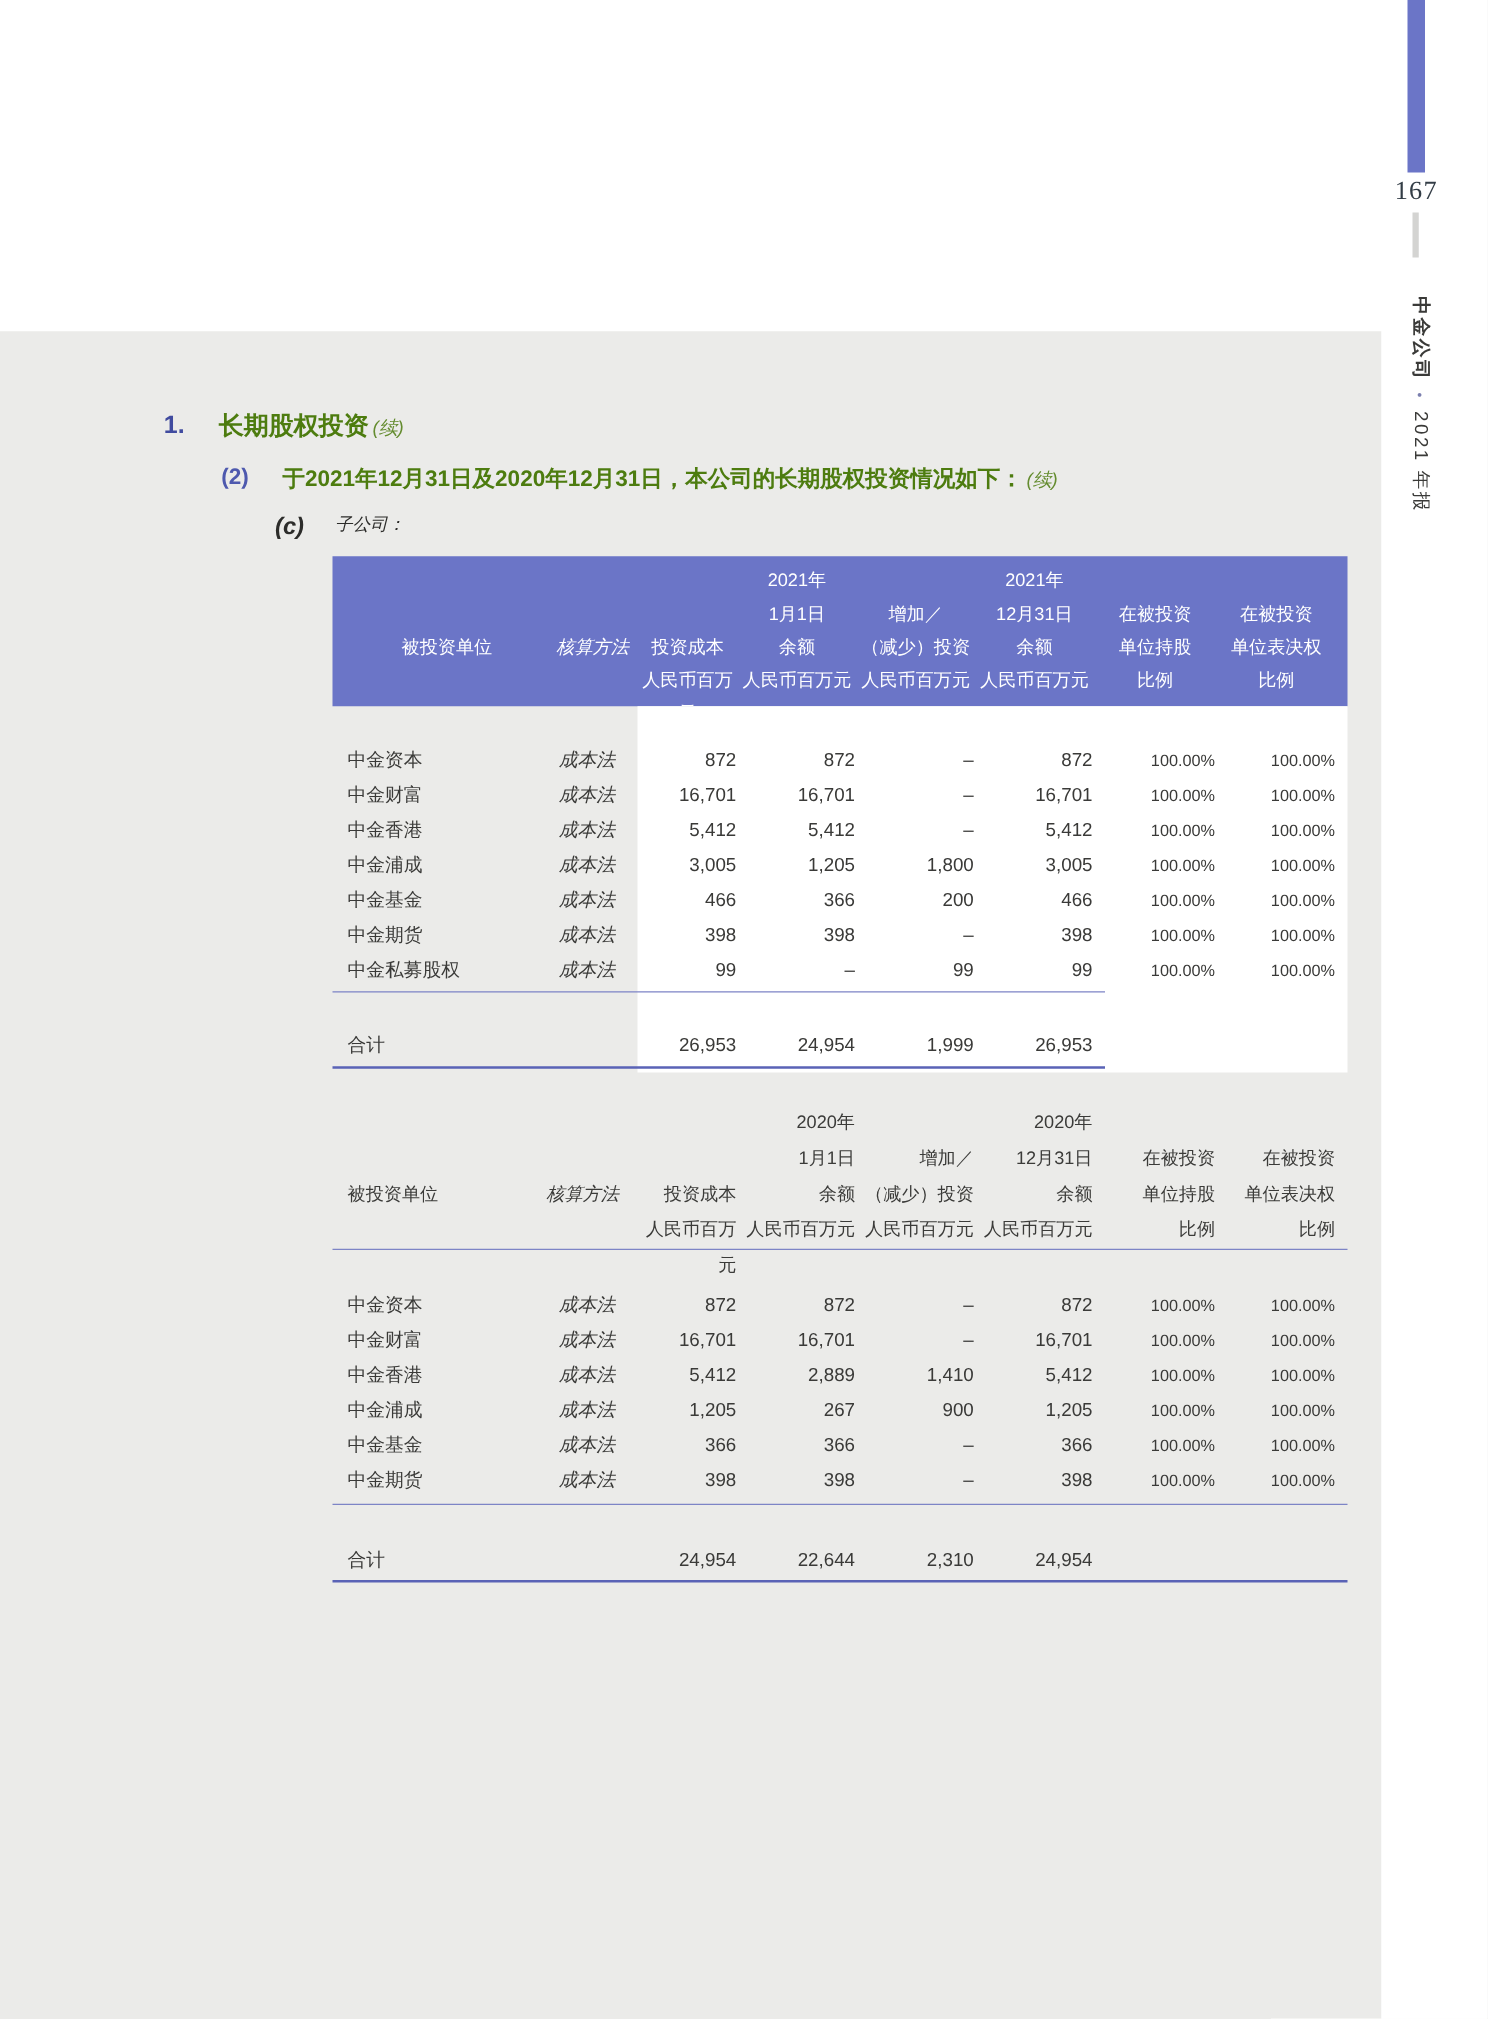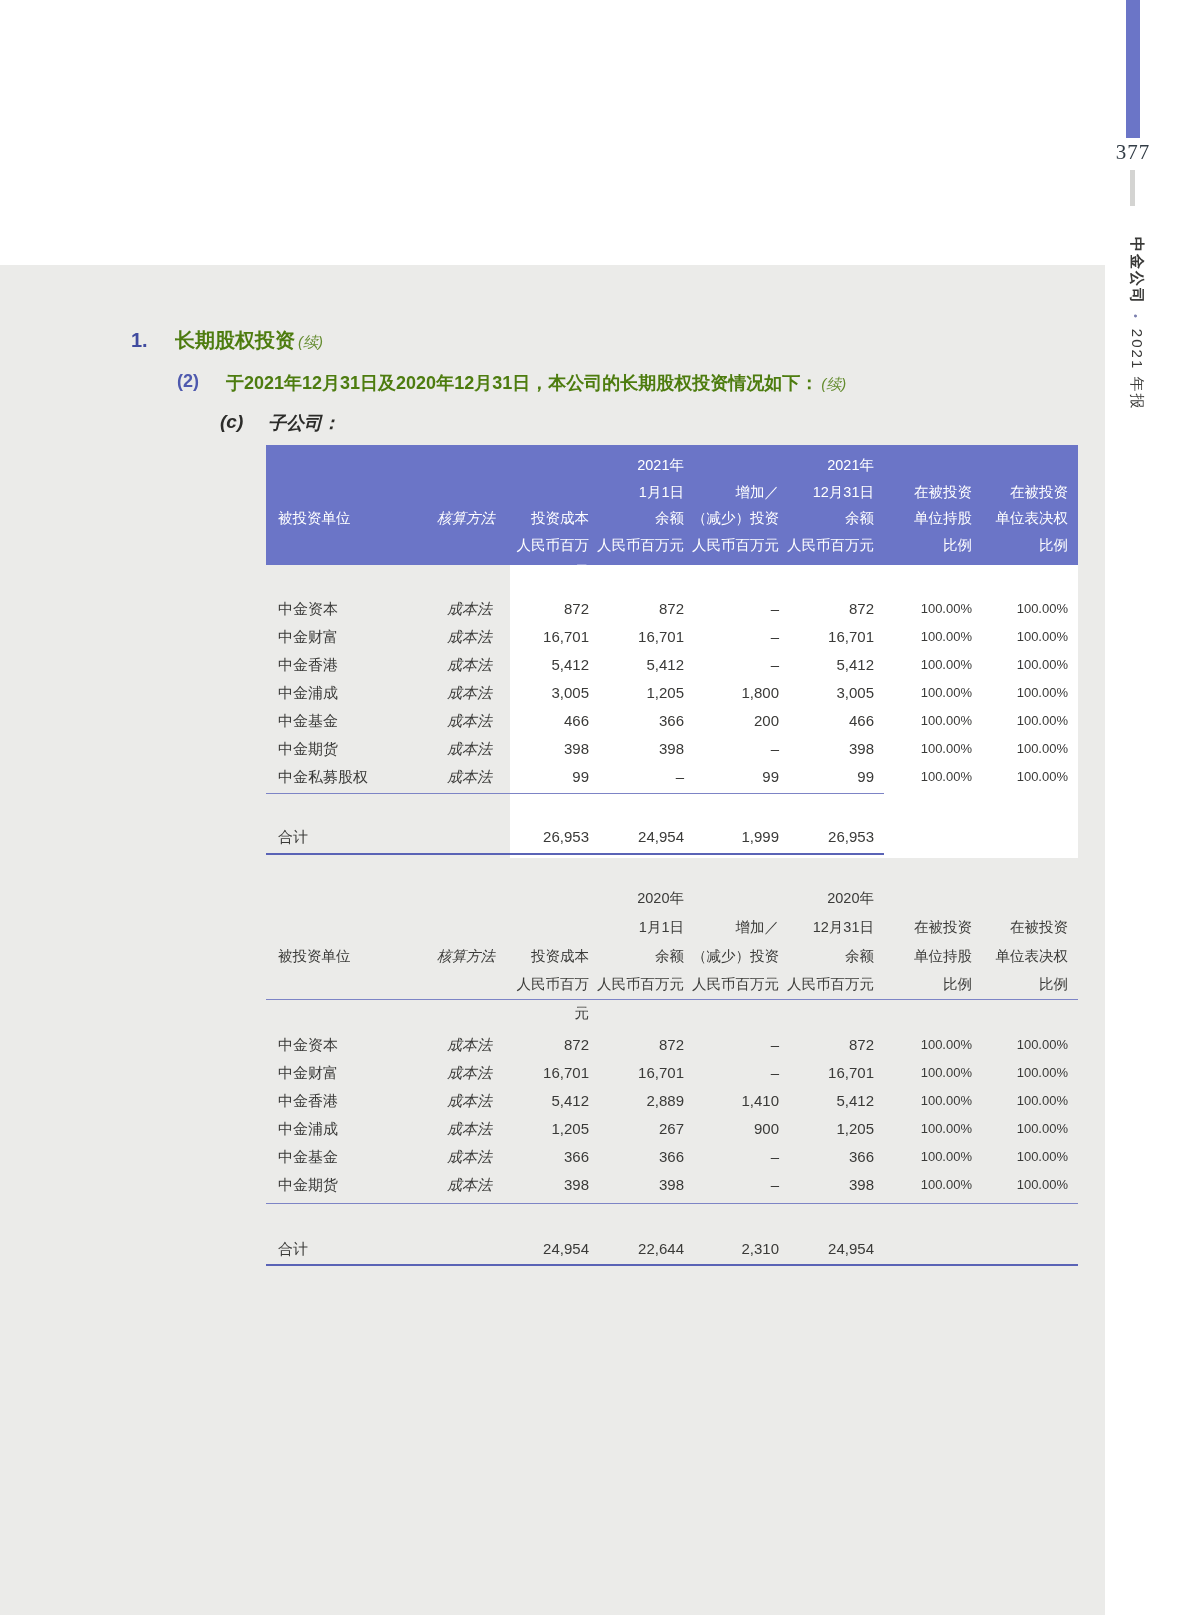--- a/index.html
+++ b/index.html
@@ -18,31 +18,31 @@
   .vert .co{font-weight:700;}
   .vert .dot{color:#7b7fae;margin:0 9px;font-size:11px;}
 
   
   .h1{position:absolute;left:87px;top:281px;font-size:23px;font-weight:700;color:#5c66b8;}
   .h2-num{position:absolute;left:131px;top:329px;font-size:20px;font-weight:700;color:#404b9f;}
   .h2{position:absolute;left:175px;top:327px;font-size:20px;font-weight:700;color:#4d7c0f;}
   .h3-num{position:absolute;left:177px;top:371px;font-size:18px;font-weight:700;color:#4e59ae;}
   .h3{position:absolute;left:226px;top:371px;font-size:18px;font-weight:700;color:#4d7c0f;}
   .h4-num{position:absolute;left:220px;top:411px;font-size:19px;font-weight:700;font-style:italic;color:#2c2c2a;}
-  .h4{position:absolute;left:268px;top:411px;font-size:18px;font-weight:700;font-style:italic;color:#2c2c2a;}
+  .h4{position:absolute;left:268px;top:411px;font-size:14px;font-weight:400;font-style:italic;color:#2c2c2a;}
   .cont{font-weight:400;font-style:italic;font-size:15px;opacity:.85;margin-left:3px;}
 
   
   .tbl{position:absolute;left:266px;width:812px;}
   .t2021{top:445px;height:413px;}
   .t2020{top:868px;height:400px;}
   .tg{display:grid;grid-template-columns:171px 74px 80px 95px 95px 95px 98px 104px;}
   .hcell{font-size:14.5px;}
   .t2021 .thead{background:#6b75c7;color:#ffffff;height:120px;padding-top:7px;box-sizing:border-box;}
-  .t2021 .hline{line-height:26.5px;height:26.5px;}
+  .t2021 .hline{line-height:26.5px;height:26.5px;text-align:center;}
   .t2020 .thead{color:#3b3b39;height:131px;padding-top:16px;box-sizing:border-box;}
   .t2020 .hline{line-height:28.8px;height:28.8px;}
   .c0{text-align:left;padding-left:12px;}
   .c1{text-align:left;font-style:italic;}
   .c2,.c3,.c4,.c5,.c6{text-align:right;padding-right:2px;}
   .c7{text-align:right;padding-right:10px;}
   .bcell{font-size:15px;color:#3a3a38;}
   .bcell.c1{padding-left:10px;}
   .bcell.pct{font-size:13px;}
   .trow{height:28px;line-height:28px;}
@@ -61,21 +61,21 @@
   .t2020 .r2{top:396px;width:812px;}
   .total{position:absolute;left:0;width:812px;height:28px;line-height:28px;}
 </style>
 </head>
 <body>
 
 <div class="page">
   <div class="gray-panel"></div>
 
   <div class="top-bar"></div>
-  <div class="page-num">377</div>
+  <div class="page-num">167</div>
   <div class="tick"></div>
   <div class="vert-wrap">
     <div class="vert">
       <span class="co">中金公司</span><span class="dot">•</span><span>2021 年报</span>
     </div>
   </div>
 
   <div class="h2-num">1.</div>
   <div class="h2">
     <span>长期股权投资</span><span class="cont">(续)</span>

